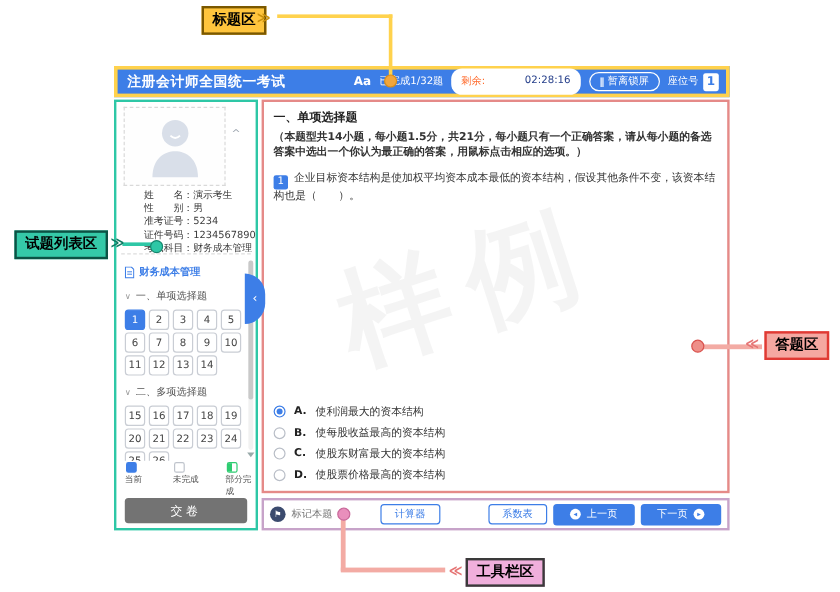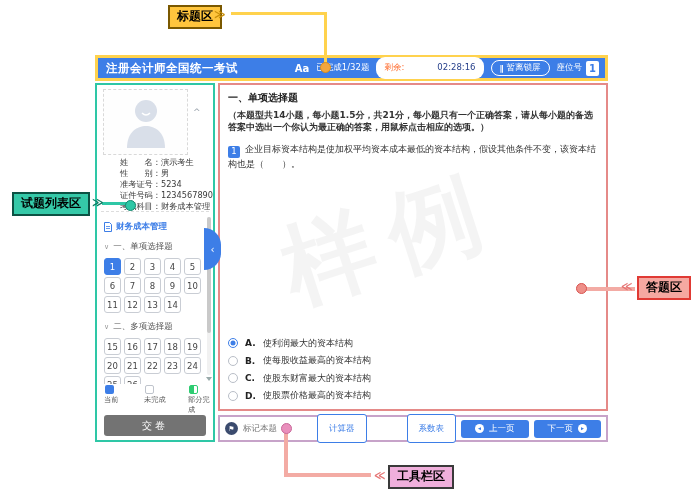--- a/index.html
+++ b/index.html
@@ -62,21 +62,21 @@
   .option-row { display:flex; align-items:center; gap:7px; margin-top:4.5px; font-size:9px; color:#333; cursor:pointer; }
   .radio { width:10px; height:10px; border:1px solid #B9BEC7; border-radius:50%; background:#fff; position:relative; flex:0 0 auto; }
   .radio.sel { border:1.5px solid #3D7EE7; }
   .radio.sel::after { content:""; position:absolute; left:50%; top:50%; transform:translate(-50%,-50%); width:5px; height:5px; border-radius:50%; background:#3D7EE7; }
   .opt-letter { font-weight:bold; color:#222; width:11px; }
 
   
   .toolbar { position:absolute; left:218px; top:415px; width:390px; height:27px; border:2px solid #C7A3C9; background:#fff; display:flex; align-items:center; padding:0 5px; gap:5px; z-index:2; }
   .mark-icon { width:13px; height:13px; border-radius:50%; background:#3B4B6E; color:#fff; font-size:7px; display:flex; align-items:center; justify-content:center; cursor:pointer; flex:0 0 auto; }
   .mark-label { font-size:8.5px; color:#777; margin-right:auto; white-space:nowrap; }
-  .tb-btn { height:29px; padding:0 11px; border:1px solid #3D7EE7; background:#fff; color:#3D7EE7; font-size:8.5px; border-radius:3px; display:flex; align-items:center; font-family:inherit; cursor:pointer; white-space:nowrap;margin-left:35px; }
+  .tb-btn { height:17px; padding:0 11px; border:1px solid #3D7EE7; background:#fff; color:#3D7EE7; font-size:8.5px; border-radius:3px; display:flex; align-items:center; font-family:inherit; cursor:pointer; white-space:nowrap;margin-left:35px; }
   .tb-primary { width:93px; height:18px; background:#3D7EE7; border:none; color:#fff; font-size:8.5px; border-radius:3px; display:flex; align-items:center; justify-content:center; gap:5px; font-family:Liberation Mono, monospace; cursor:pointer; white-space:nowrap; }
   .pg-circle { width:9px; height:9px; background:#fff; color:#3D7EE7; border-radius:50%; font-size:5px; display:flex; align-items:center; justify-content:center; flex:0 0 auto; }
 
   
   .ann-label { position:absolute; font-size:12px; font-weight:bold; color:#000; padding:1px 7px 2px; border:2px solid; z-index:10; white-space:nowrap; }
   .lbl-title   { left:168px; top:5px;   background:#FFC53D; border-color:#7A5800; }
   .lbl-qlist   { left:12px;   top:192px; background:#35C9A8; border-color:#0C5244; }
   .lbl-answer  { left:637px; top:276px; background:#F5A8A1; border-color:#E03A34; }
   .lbl-toolbar { left:388px; top:465px; background:#F0AFDC; border-color:#3A3A3A; }
   .ann-arrow { position:absolute; font-size:11px; font-weight:bold; z-index:10; }

